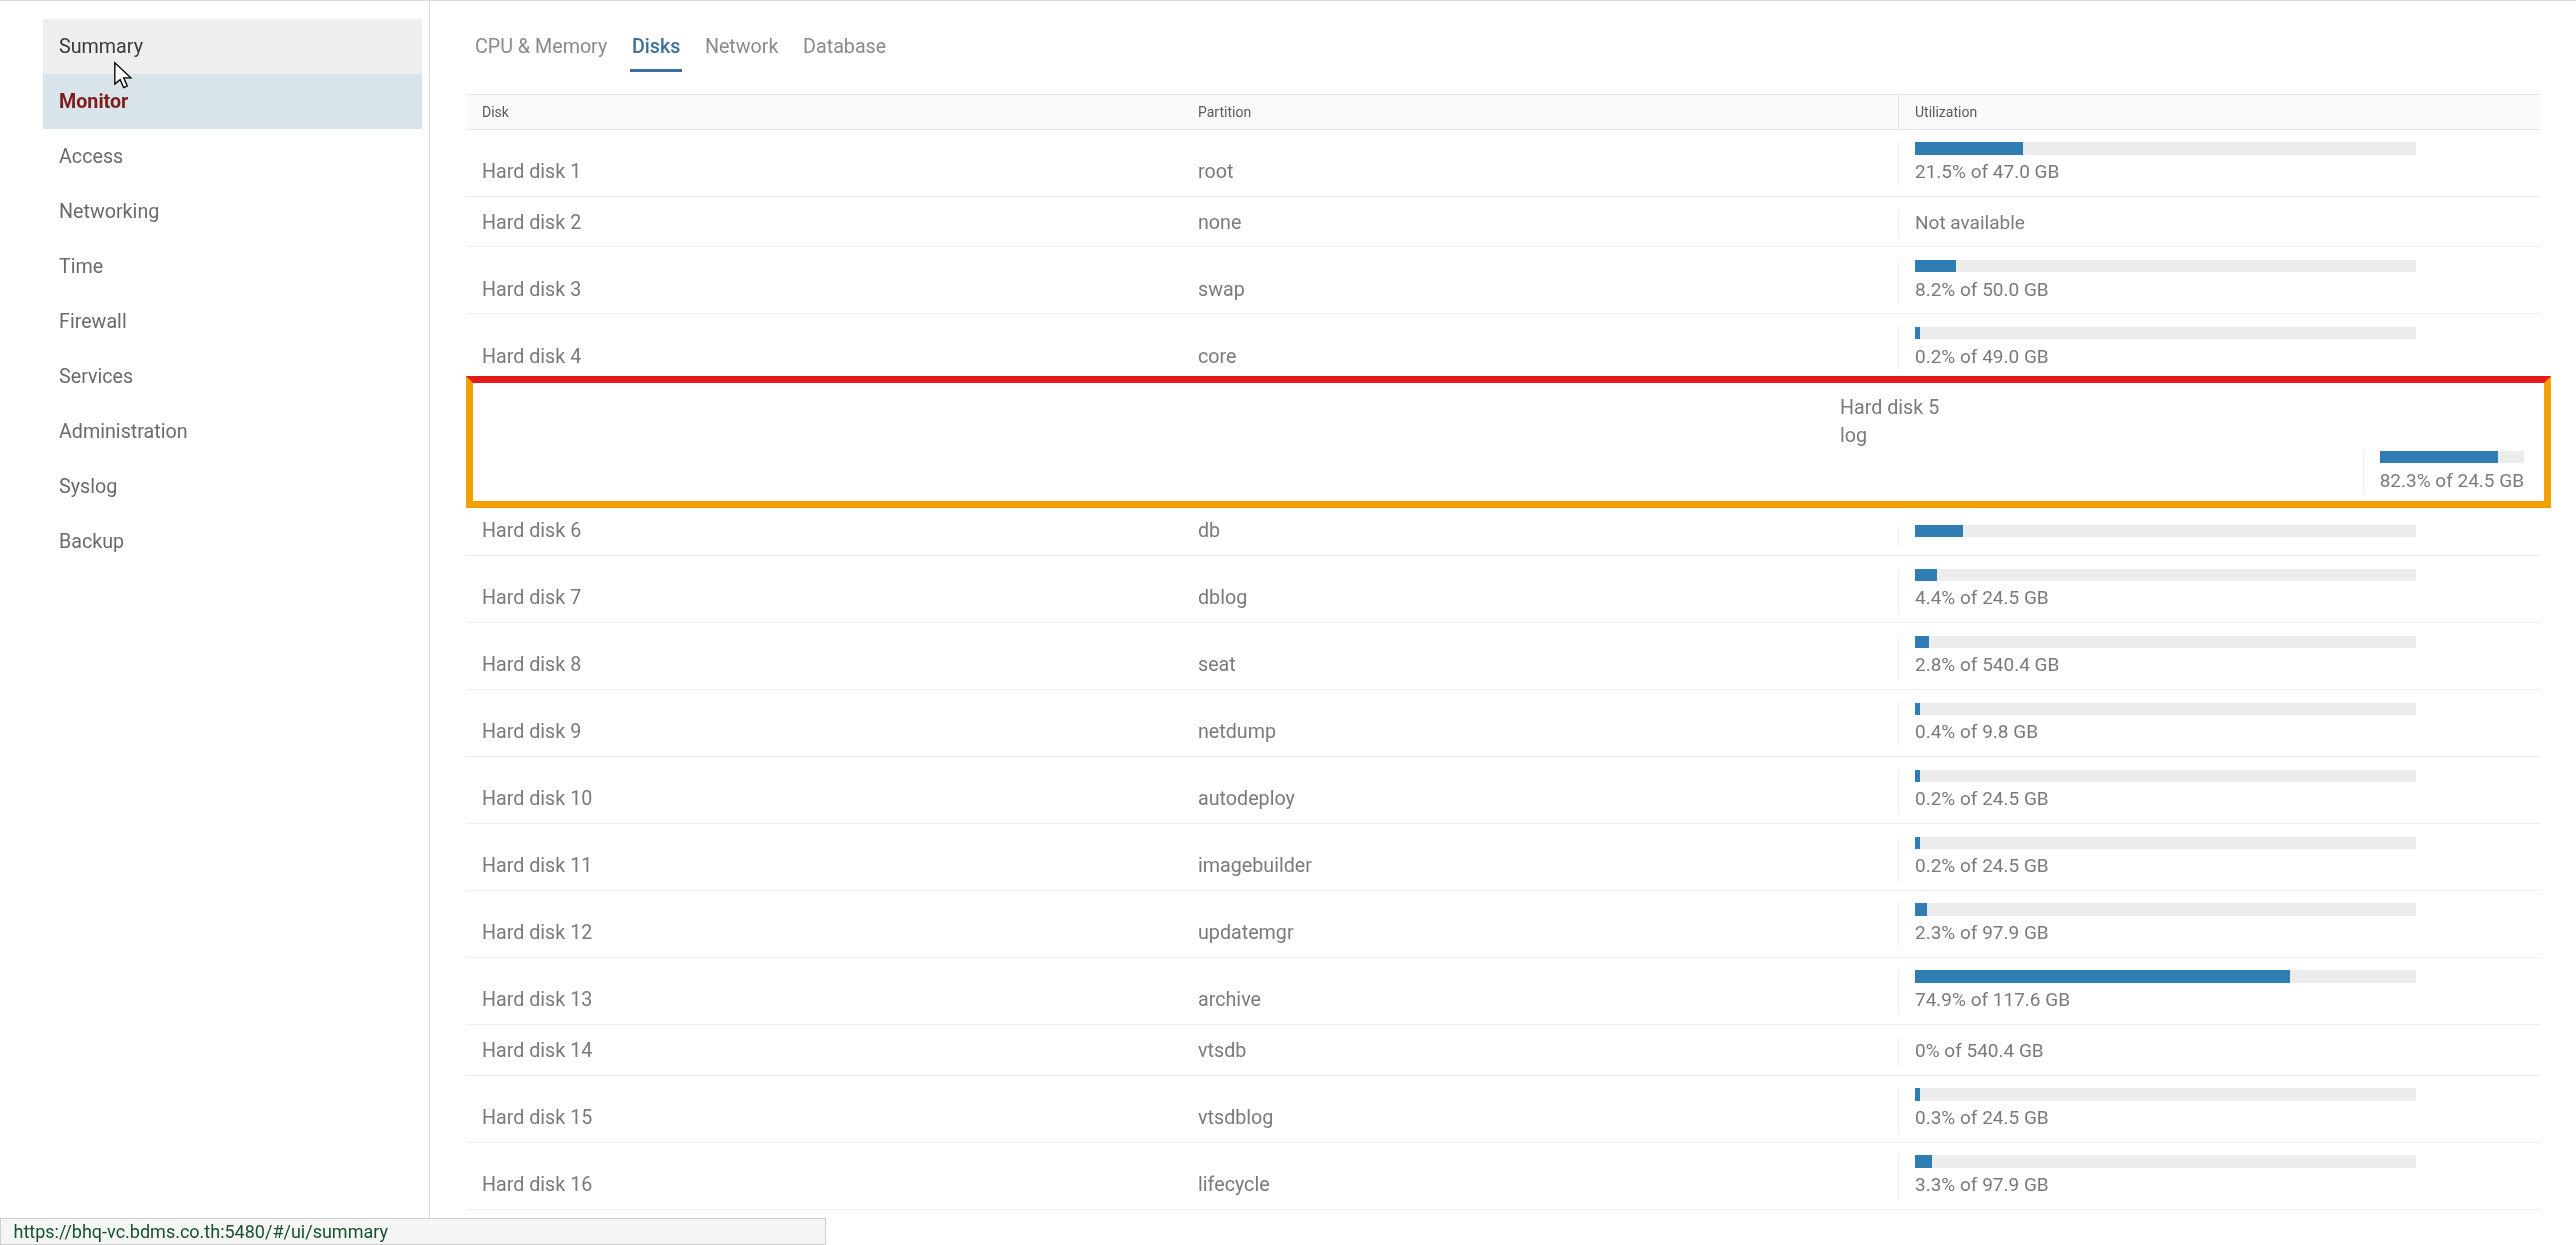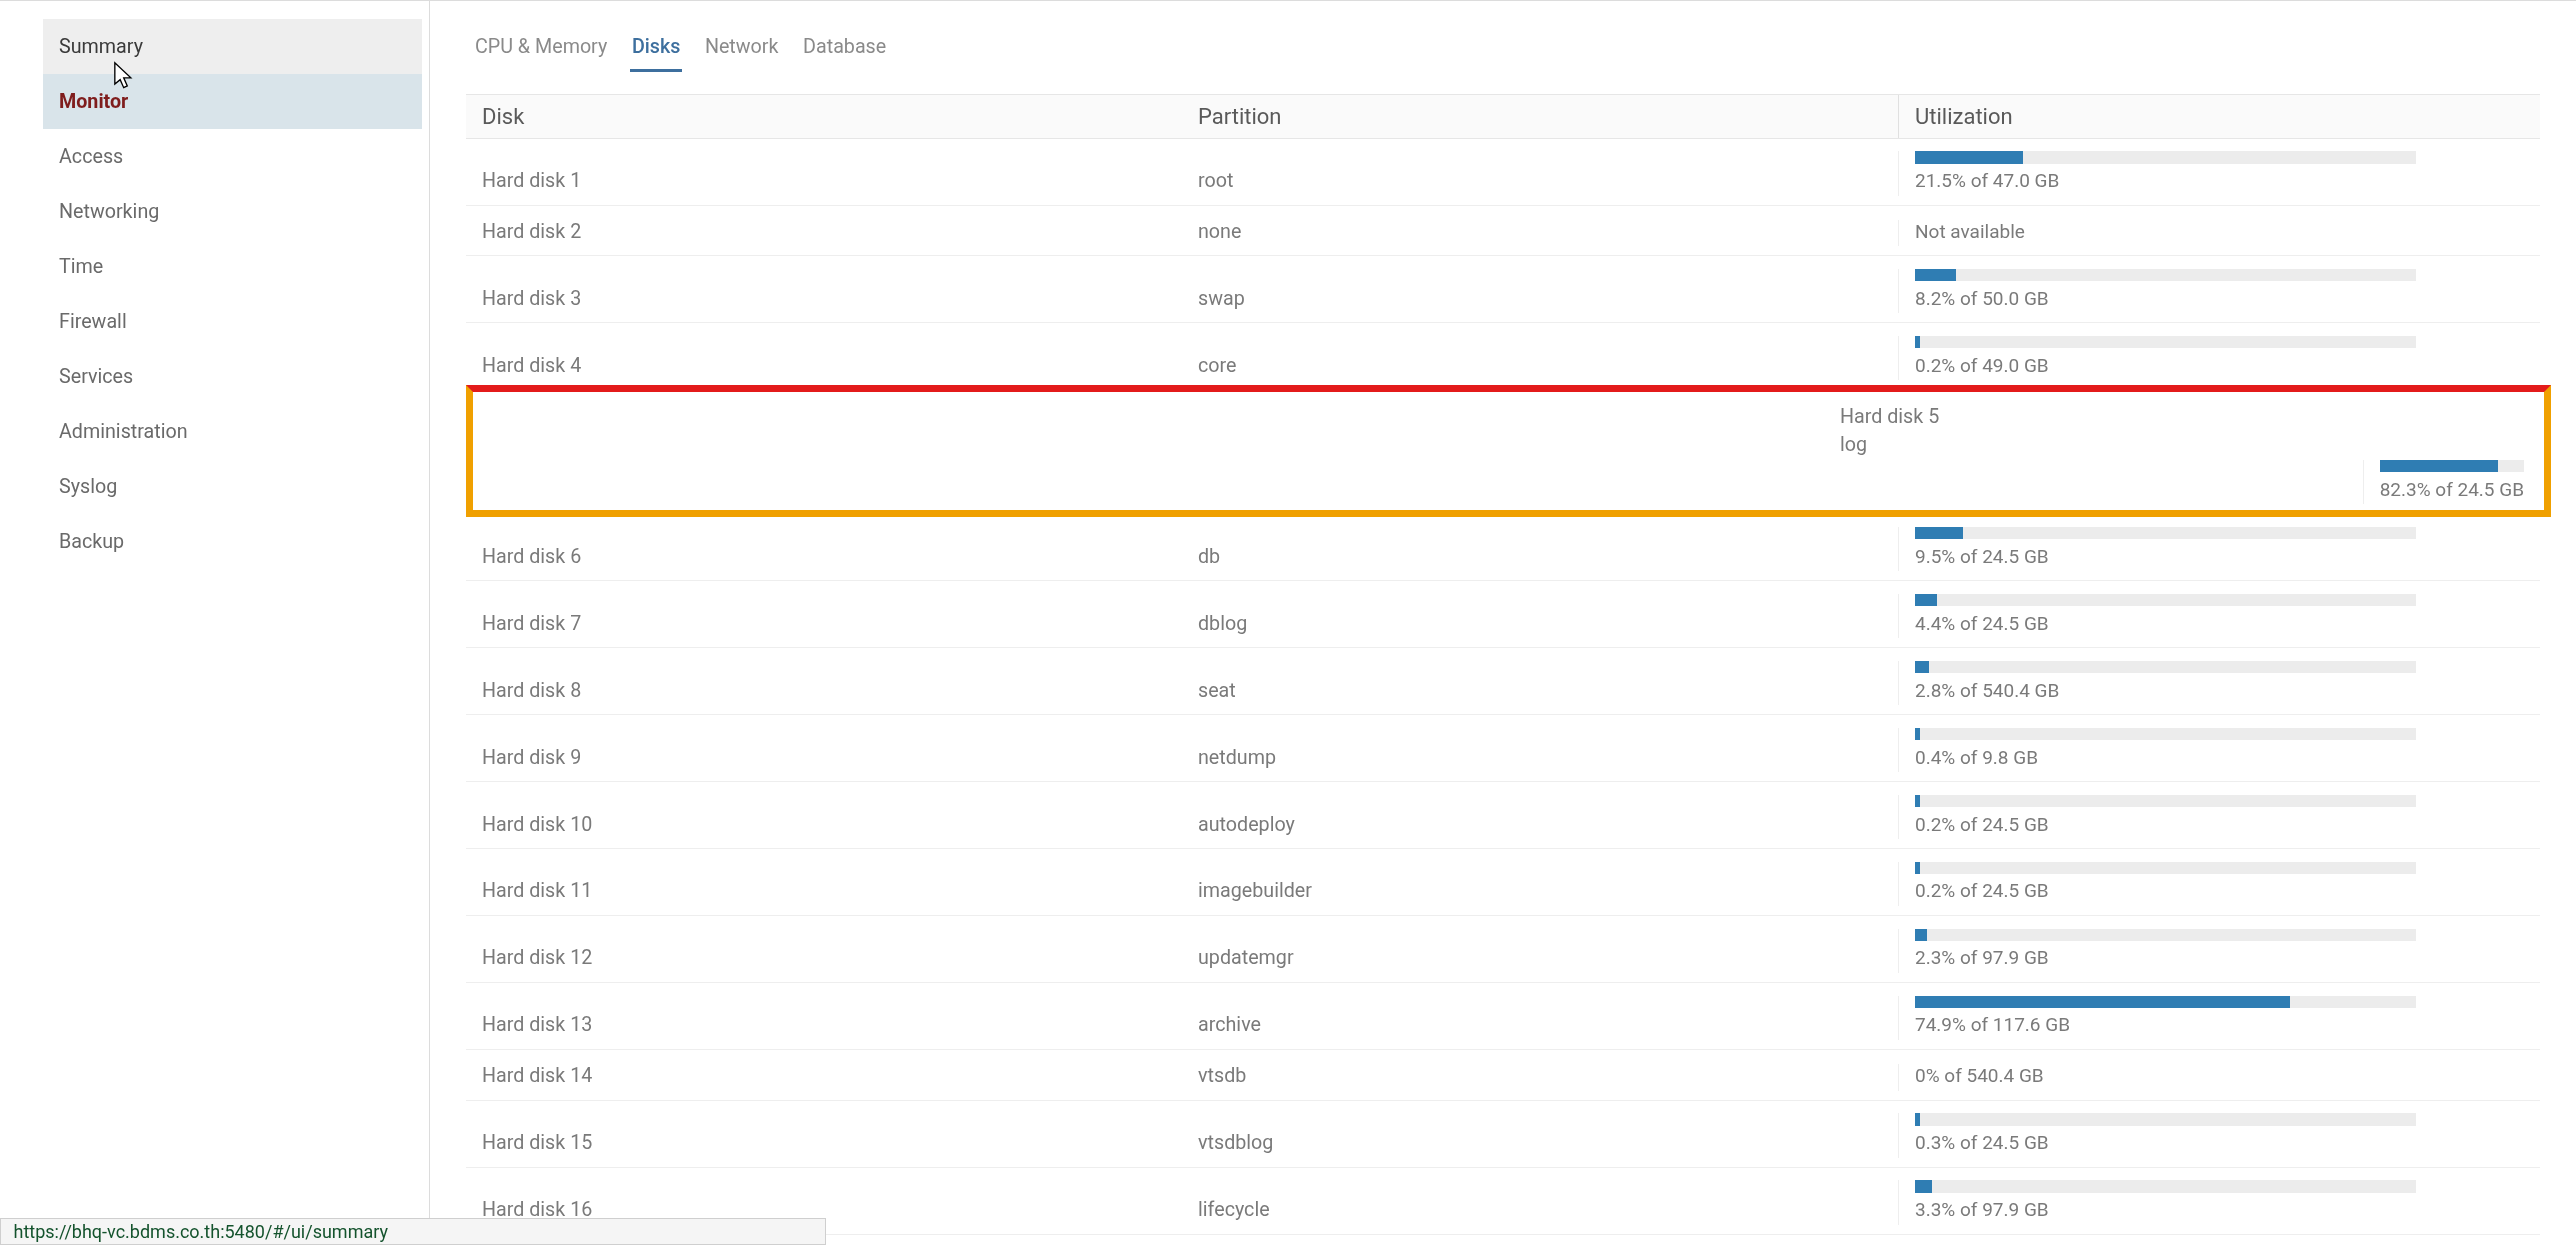--- a/index.html
+++ b/index.html
@@ -66,21 +66,21 @@
     .thead {
       display: flex;
       border-top: 0.9px solid #e6e6e6;
       border-bottom: 0.9px solid #e6e6e6;
       background: #fafafa;
     }
     .th {
       padding: 9px 16px;
       color: #5a5a5a;
       font-weight: 400;
-      font-size: 22px;
+      font-size: 14px;
     }
     .col-disk { width: 716px; flex-shrink: 0; }
     .col-part { width: 716px; flex-shrink: 0; }
     .col-util { flex: 1; border-left: 0.9px solid #eee; }
     .th.col-util { border-left: 0.9px solid #e0e0e0; }
     .tbody .row {
       display: flex;
       align-items: flex-end;
       border-bottom: 0.9px solid #eeeeee;
       padding: 12.5px 0 9px 0;
@@ -224,21 +224,20 @@
               <div class="util-text">82.3% of 24.5 GB</div>
             </div>
           </div>
           <div class="row">
             <div class="cell col-disk">Hard disk 6</div>
             <div class="cell col-part">db</div>
             <div class="util-cell col-util">
               <div class="bar-track">
                 <div class="bar-fill" style="width: 9.5%;"></div>
               </div>
-              <div class="util-text">9.5% of 24.5 GB</div>
             </div>
           </div>
           <div class="row">
             <div class="cell col-disk">Hard disk 7</div>
             <div class="cell col-part">dblog</div>
             <div class="util-cell col-util">
               <div class="bar-track">
                 <div class="bar-fill" style="width: 4.4%;"></div>
               </div>
               <div class="util-text">4.4% of 24.5 GB</div>

